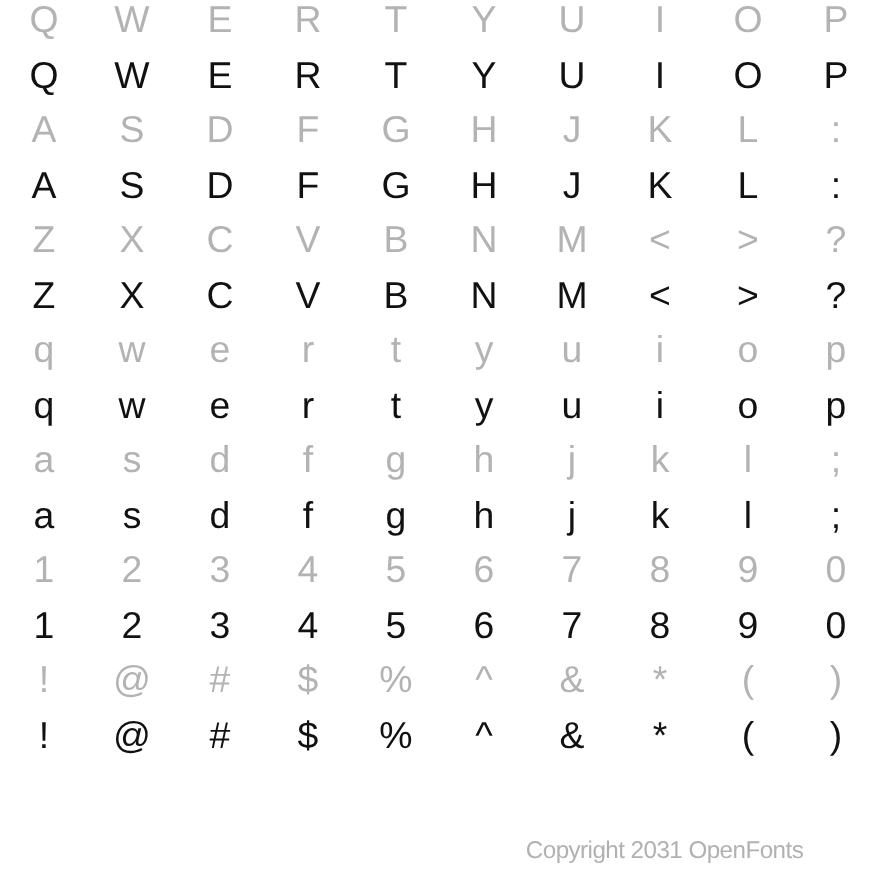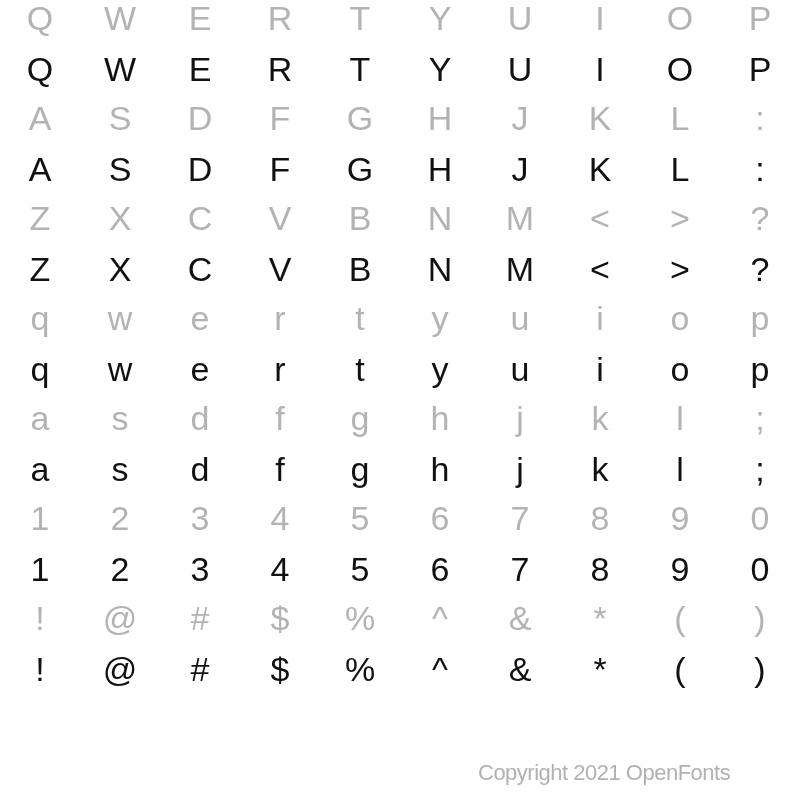--- a/index.html
+++ b/index.html
@@ -56,14 +56,14 @@
       <div class="glyph-row row-black" style="top: 244px;"><span class="glyph-cell">Z</span><span class="glyph-cell">X</span><span class="glyph-cell">C</span><span class="glyph-cell">V</span><span class="glyph-cell">B</span><span class="glyph-cell">N</span><span class="glyph-cell">M</span><span class="glyph-cell">&lt;</span><span class="glyph-cell">&gt;</span><span class="glyph-cell">?</span></div>
       <div class="glyph-row row-gray" style="top: 293px;"><span class="glyph-cell">q</span><span class="glyph-cell">w</span><span class="glyph-cell">e</span><span class="glyph-cell">r</span><span class="glyph-cell">t</span><span class="glyph-cell">y</span><span class="glyph-cell">u</span><span class="glyph-cell">i</span><span class="glyph-cell">o</span><span class="glyph-cell">p</span></div>
       <div class="glyph-row row-black" style="top: 344px;"><span class="glyph-cell">q</span><span class="glyph-cell">w</span><span class="glyph-cell">e</span><span class="glyph-cell">r</span><span class="glyph-cell">t</span><span class="glyph-cell">y</span><span class="glyph-cell">u</span><span class="glyph-cell">i</span><span class="glyph-cell">o</span><span class="glyph-cell">p</span></div>
       <div class="glyph-row row-gray" style="top: 393px;"><span class="glyph-cell">a</span><span class="glyph-cell">s</span><span class="glyph-cell">d</span><span class="glyph-cell">f</span><span class="glyph-cell">g</span><span class="glyph-cell">h</span><span class="glyph-cell">j</span><span class="glyph-cell">k</span><span class="glyph-cell">l</span><span class="glyph-cell">;</span></div>
       <div class="glyph-row row-black" style="top: 444px;"><span class="glyph-cell">a</span><span class="glyph-cell">s</span><span class="glyph-cell">d</span><span class="glyph-cell">f</span><span class="glyph-cell">g</span><span class="glyph-cell">h</span><span class="glyph-cell">j</span><span class="glyph-cell">k</span><span class="glyph-cell">l</span><span class="glyph-cell">;</span></div>
       <div class="glyph-row row-gray" style="top: 493px;"><span class="glyph-cell">1</span><span class="glyph-cell">2</span><span class="glyph-cell">3</span><span class="glyph-cell">4</span><span class="glyph-cell">5</span><span class="glyph-cell">6</span><span class="glyph-cell">7</span><span class="glyph-cell">8</span><span class="glyph-cell">9</span><span class="glyph-cell">0</span></div>
       <div class="glyph-row row-black" style="top: 544px;"><span class="glyph-cell">1</span><span class="glyph-cell">2</span><span class="glyph-cell">3</span><span class="glyph-cell">4</span><span class="glyph-cell">5</span><span class="glyph-cell">6</span><span class="glyph-cell">7</span><span class="glyph-cell">8</span><span class="glyph-cell">9</span><span class="glyph-cell">0</span></div>
       <div class="glyph-row row-gray" style="top: 593px;"><span class="glyph-cell">!</span><span class="glyph-cell">@</span><span class="glyph-cell">#</span><span class="glyph-cell">$</span><span class="glyph-cell">%</span><span class="glyph-cell">^</span><span class="glyph-cell">&amp;</span><span class="glyph-cell">*</span><span class="glyph-cell">(</span><span class="glyph-cell">)</span></div>
       <div class="glyph-row row-black" style="top: 644px;"><span class="glyph-cell">!</span><span class="glyph-cell">@</span><span class="glyph-cell">#</span><span class="glyph-cell">$</span><span class="glyph-cell">%</span><span class="glyph-cell">^</span><span class="glyph-cell">&amp;</span><span class="glyph-cell">*</span><span class="glyph-cell">(</span><span class="glyph-cell">)</span></div>
     </div>
-  <div id="footer">Copyright 2021 OpenFonts</div>
+  <div id="footer">Copyright 2031 OpenFonts</div>
 </div>
 
 </body></html>

